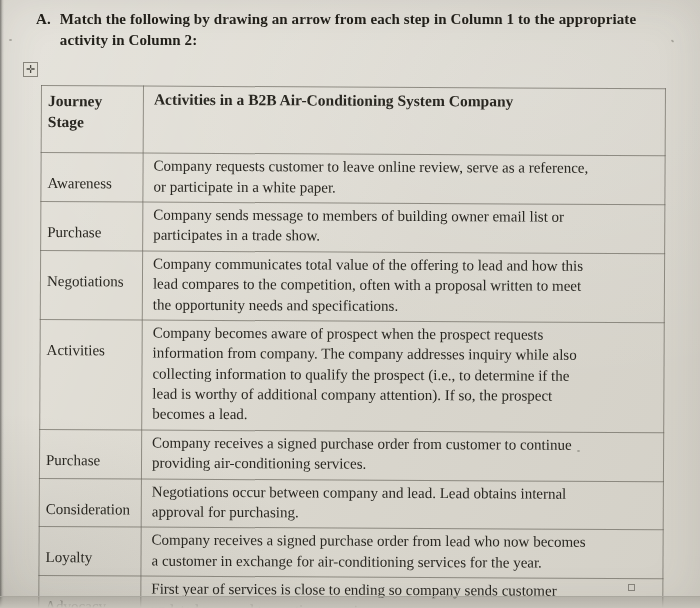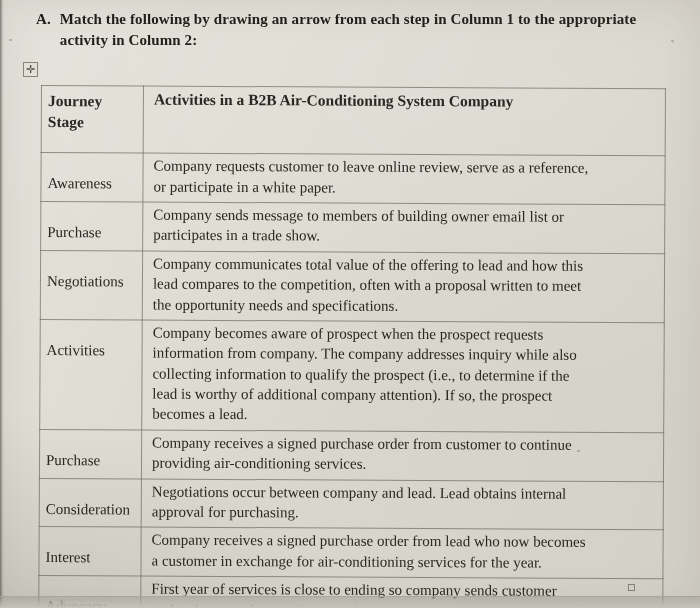--- a/index.html
+++ b/index.html
@@ -138,21 +138,21 @@
         <td class="stage">Purchase</td>
         <td class="activity">Company receives a signed purchase order from customer to continue
 providing air-conditioning services.</td>
       </tr>
       <tr>
         <td class="stage">Consideration</td>
         <td class="activity">Negotiations occur between company and lead. Lead obtains internal
 approval for purchasing.</td>
       </tr>
       <tr>
-        <td class="stage">Interest</td>
+        <td class="stage">Loyalty</td>
         <td class="activity">Company receives a signed purchase order from lead who now becomes
 a customer in exchange for air-conditioning services for the year.</td>
       </tr>
       <tr>
         <td class="stage">Advocacy</td>
         <td class="activity">First year of services is close to ending so company sends customer
 updated proposal to continue services.</td>
       </tr>
     </tbody>
       </table>

